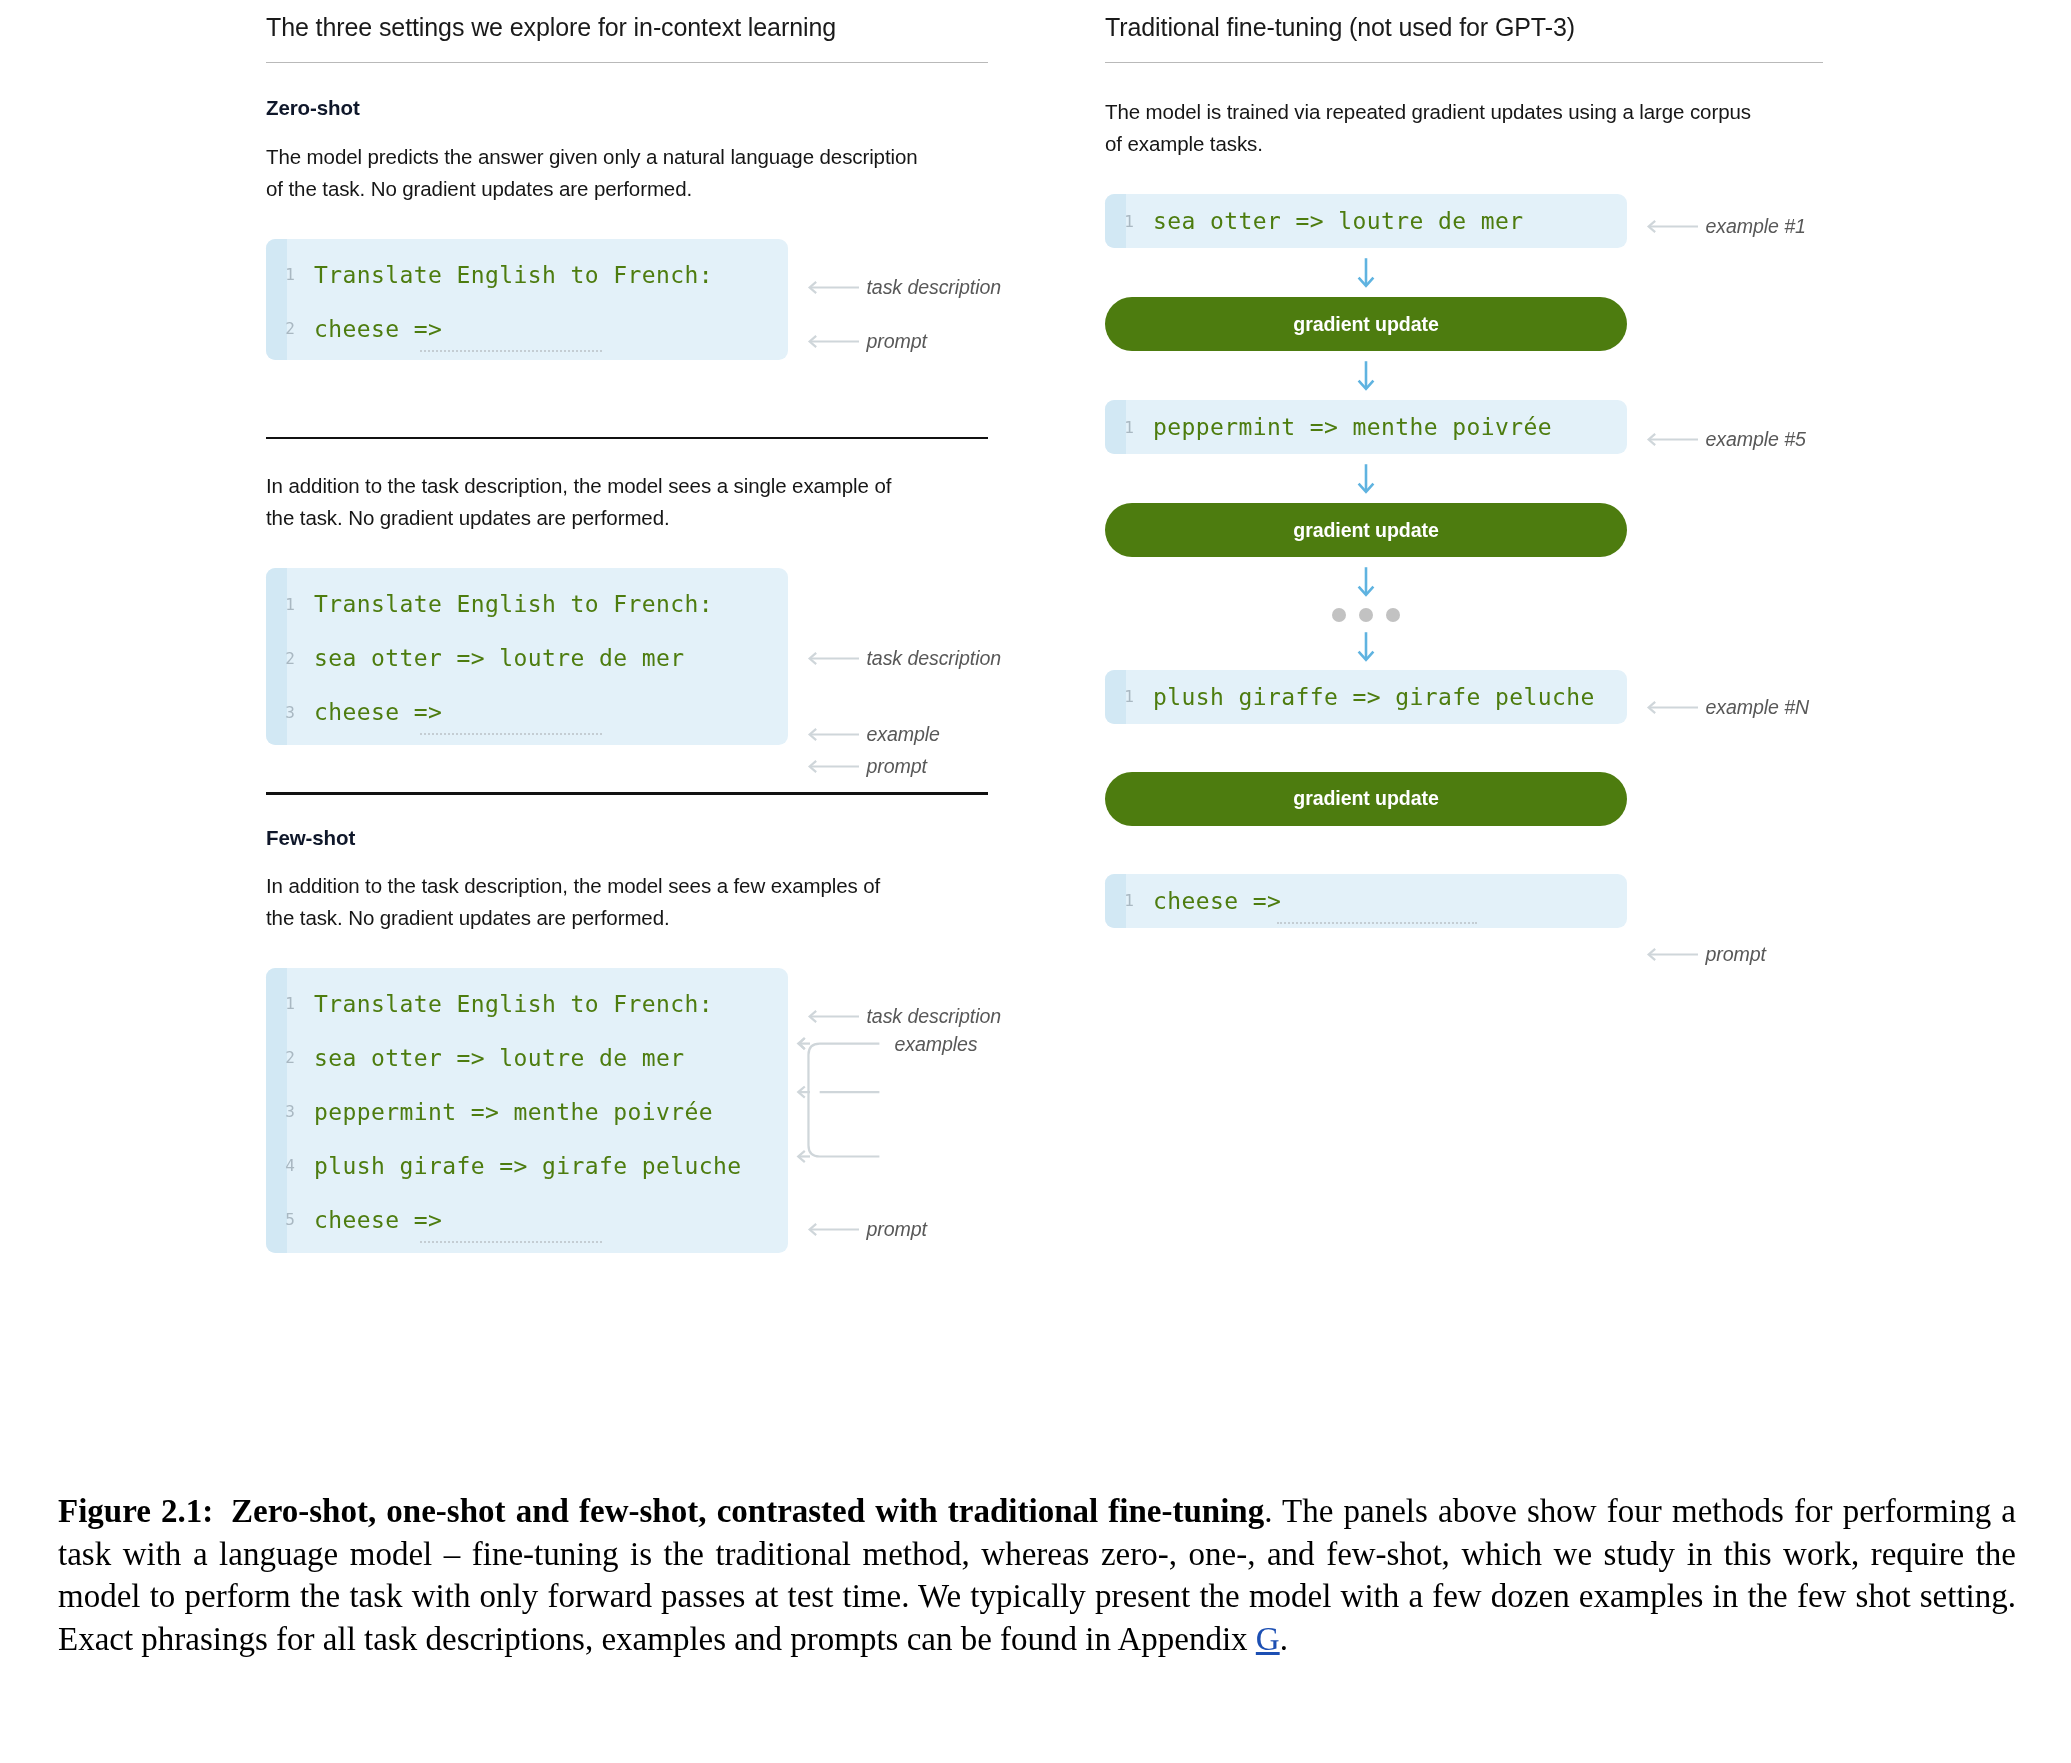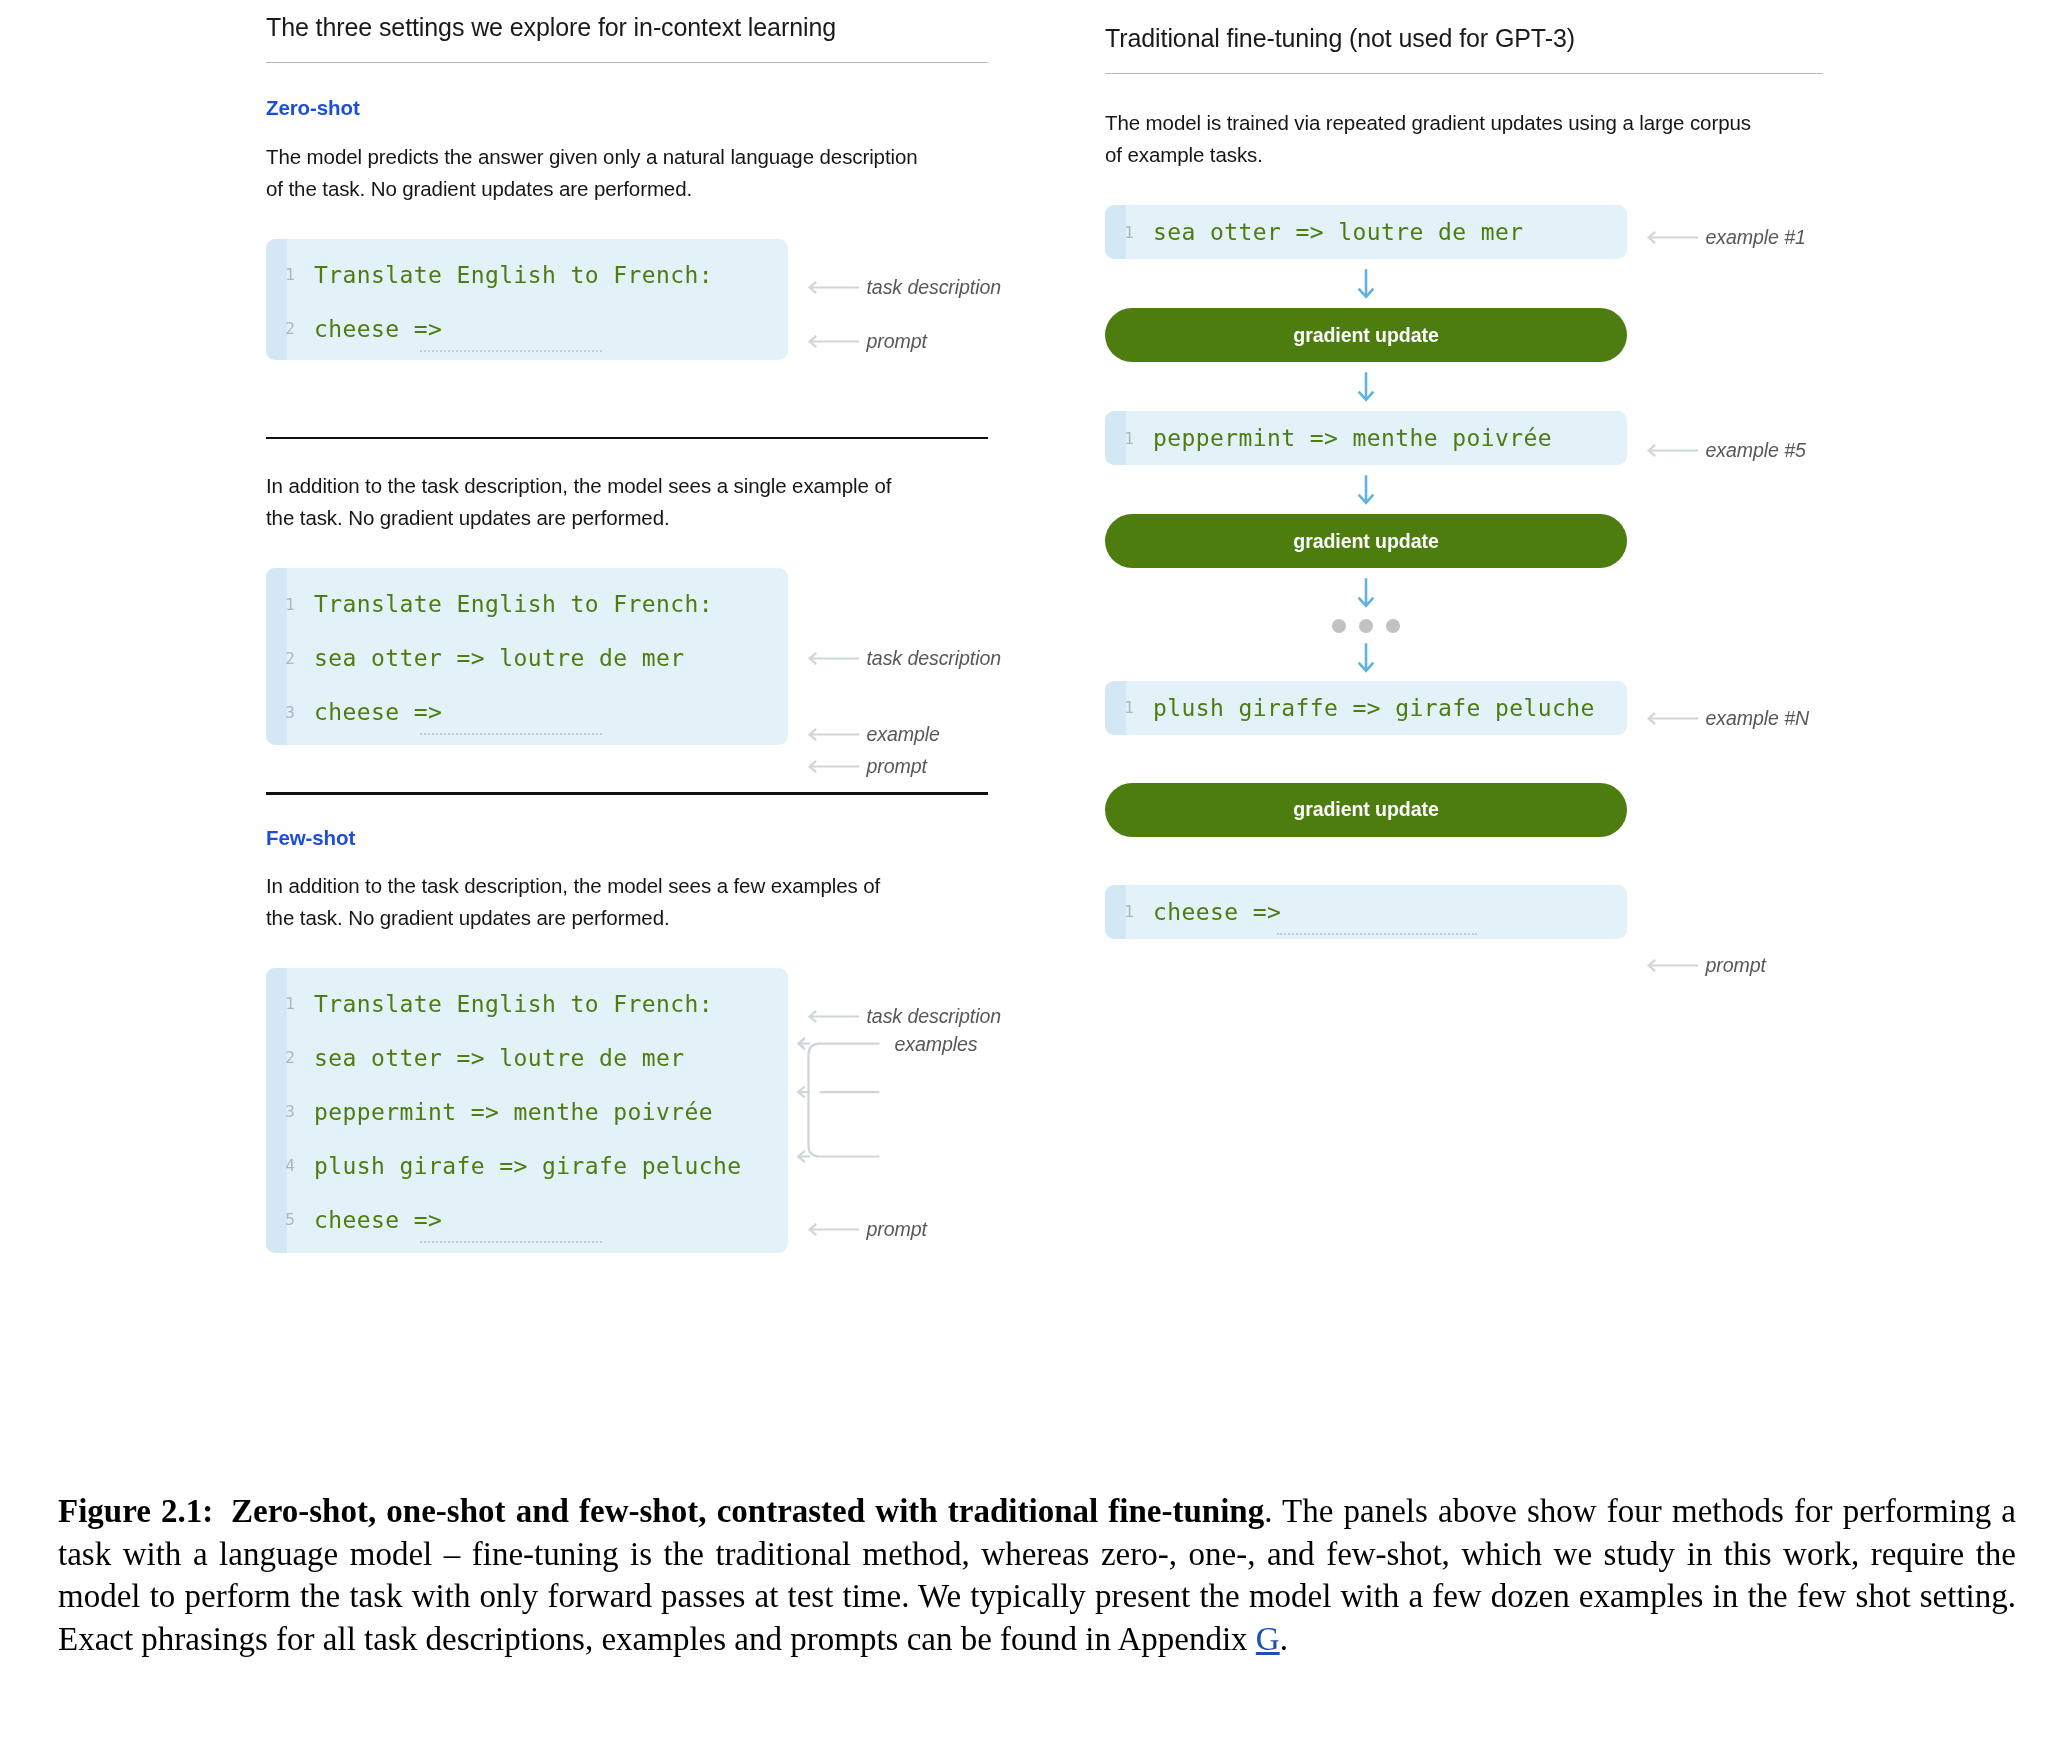--- a/index.html
+++ b/index.html
@@ -21,21 +21,21 @@
     width: 2071px;
     height: 1454px;
   }
   .col-left {
     position: absolute;
     left: 266px; top: 13px;
     width: 727px;
   }
   .col-right {
     position: absolute;
-    left: 1105px; top: 24px;
+    left: 1105px; top: 13px;
     width: 736px;
   }
 
   
   .panel-header {
     font-size: 25px;
     color: #1a1a1a;
     letter-spacing: -0.1px;
     padding-bottom: 19.6px;
     white-space: nowrap;
@@ -51,21 +51,21 @@
   .section { position: relative; }
   .section-rule {
     height: 2.8px;
     background: #111111;
     width: 722px;
     margin-top: 0px;
   }
   .section-title {
     font-size: 20.5px;
     font-weight: bold;
-    color: #1d4ed8;
+    color: #0f172a;
     letter-spacing: -0.1px;
   }
   .section-desc {
     font-size: 20.5px;
     color: #161616;
     line-height: 1.55;
     letter-spacing: -0.1px;
   }
 
   

